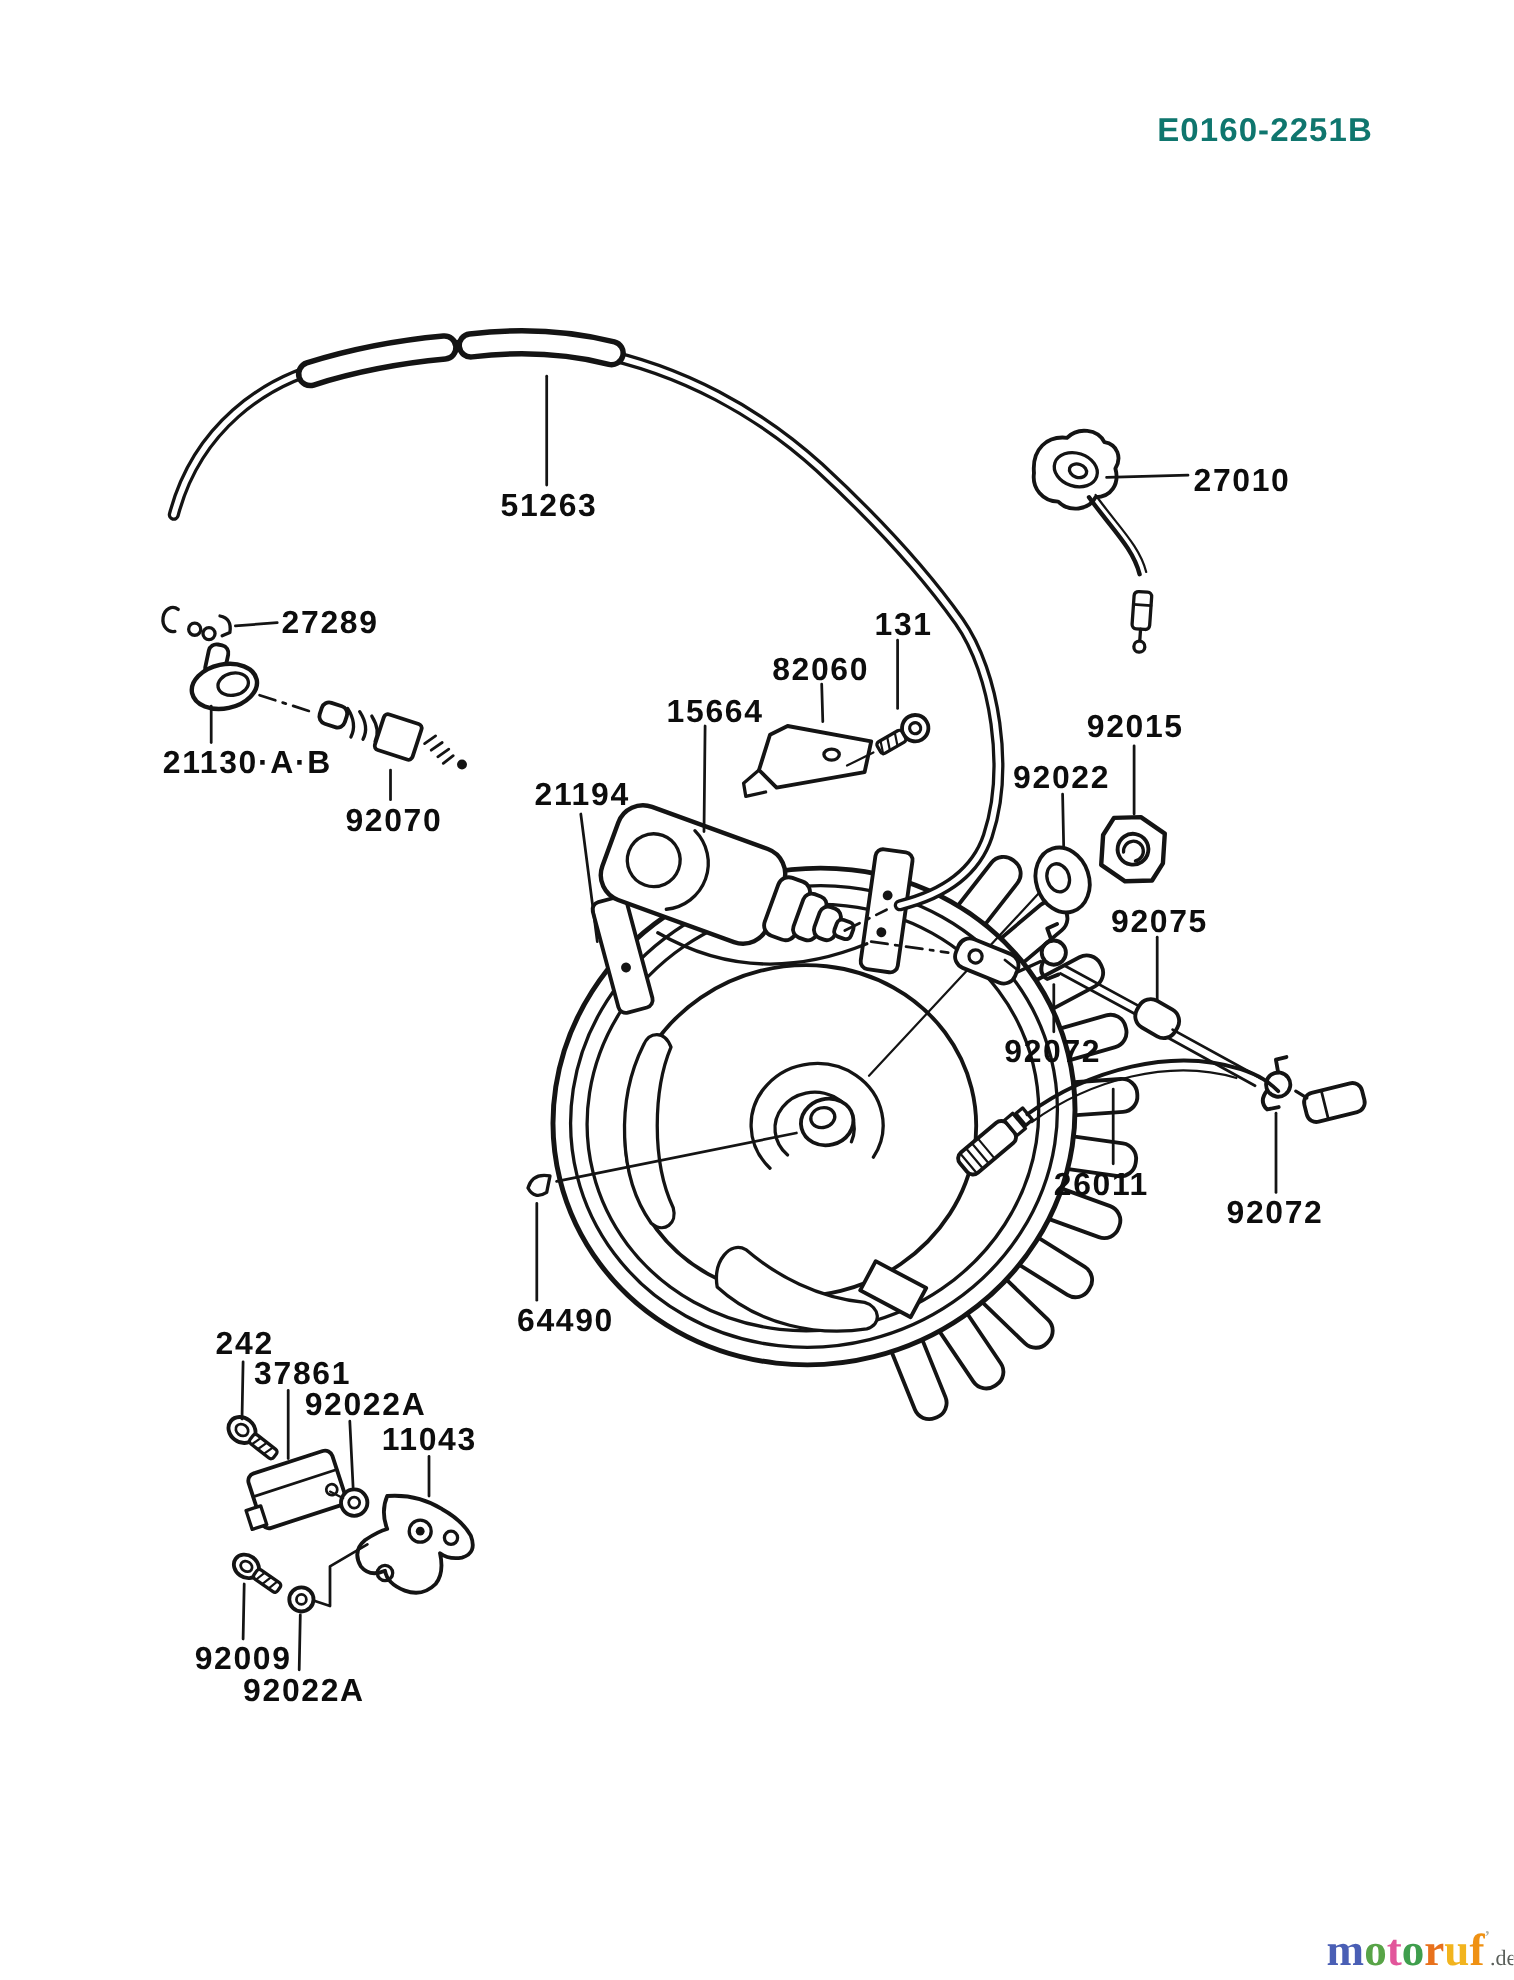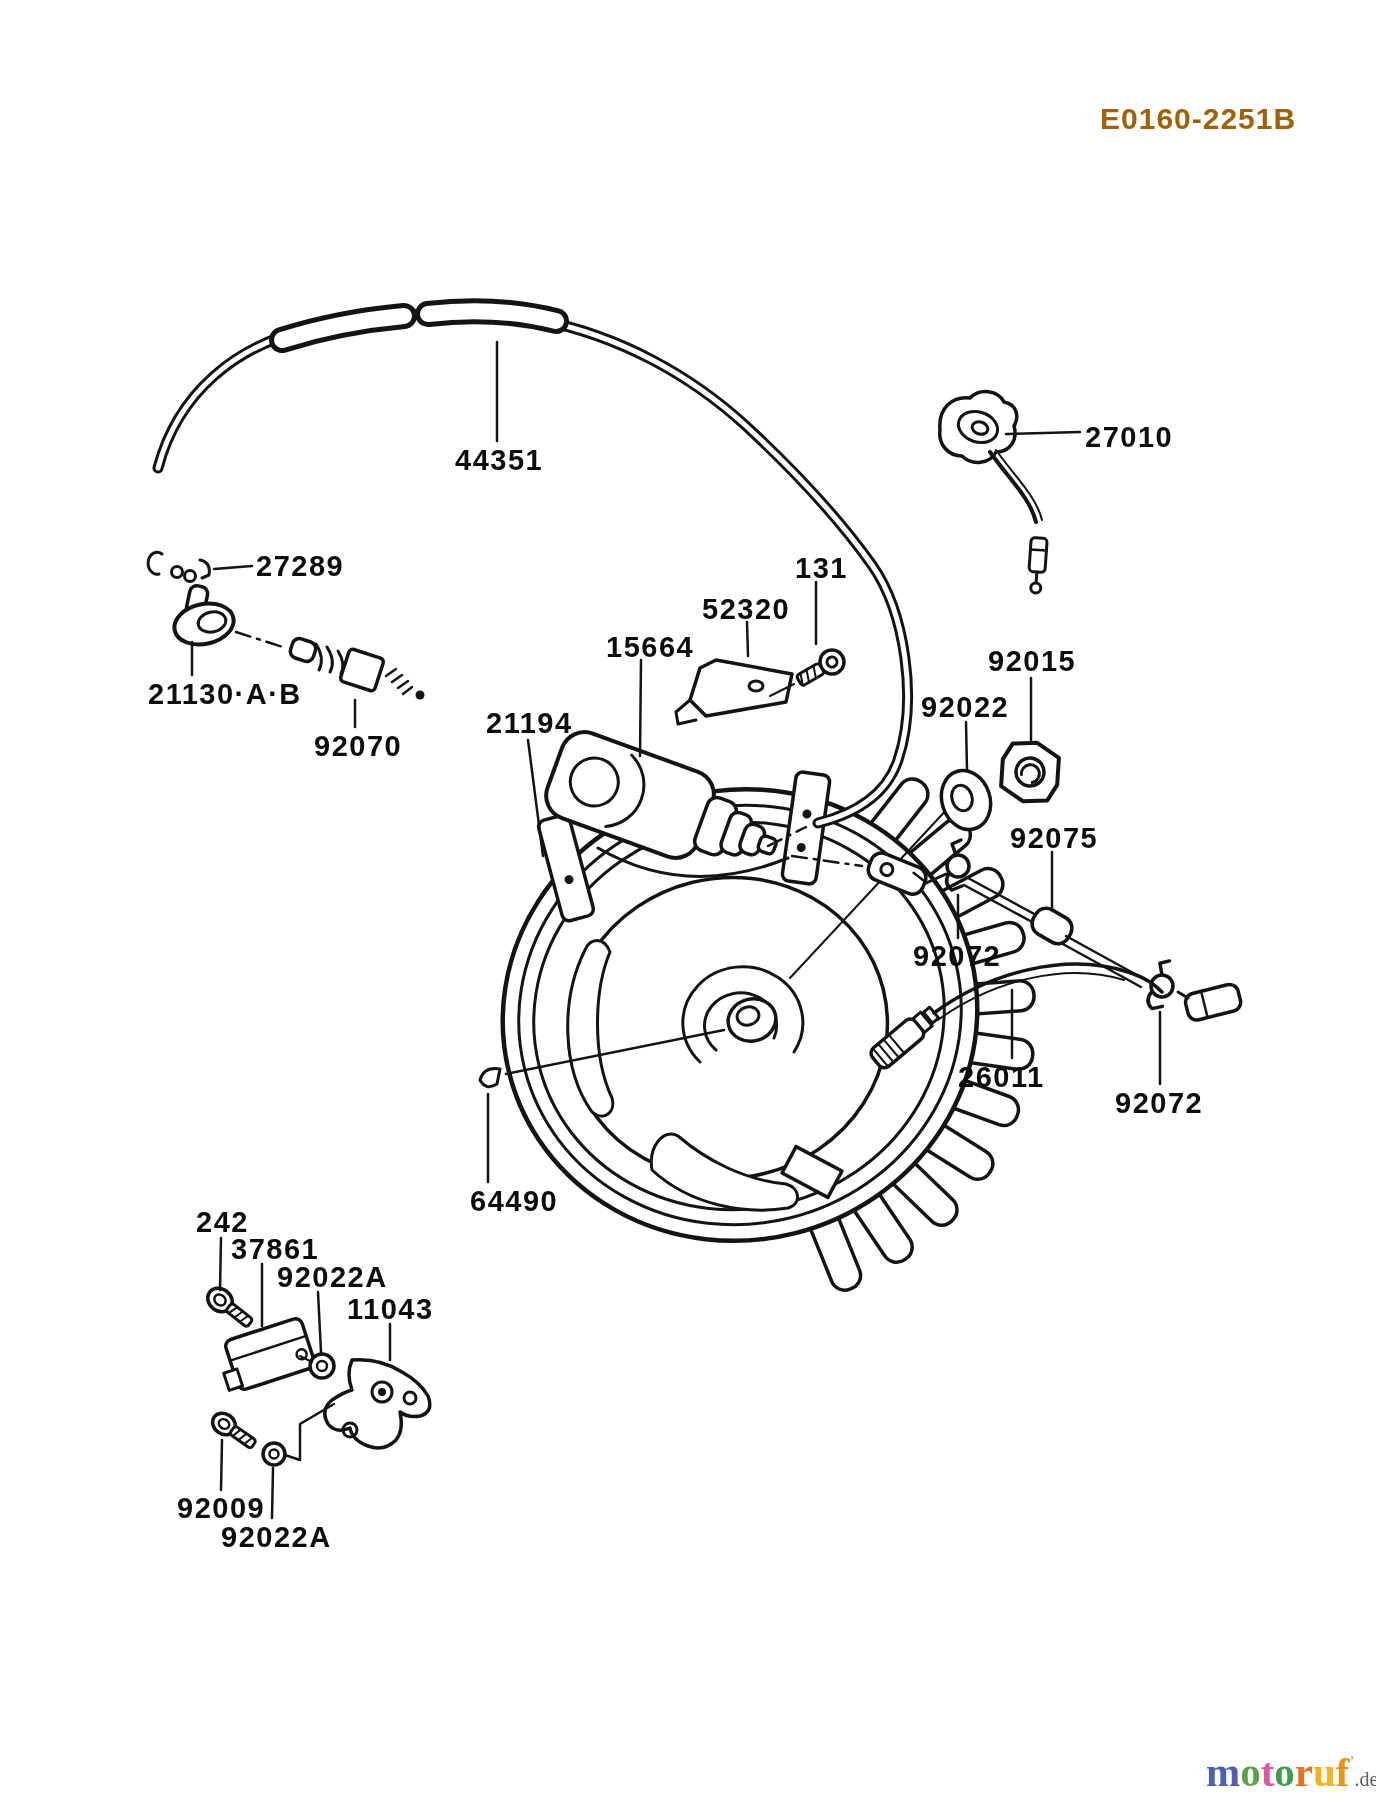--- a/index.html
+++ b/index.html
@@ -1,22 +1,22 @@
 <!DOCTYPE html>
 <html><head>
 <meta charset="utf-8">
 <style>
   html,body{margin:0;padding:0;background:#fff;}
   .page{position:relative;width:1376px;height:1800px;background:#ffffff;overflow:hidden;
         font-family:"Liberation Sans",sans-serif;}
   .art{position:absolute;left:0;top:0;}
   .lbl{position:absolute;font:700 29px/1.05 "Liberation Sans",sans-serif;
        letter-spacing:1.5px;color:#0d0d0d;white-space:nowrap;}
-  .code{position:absolute;left:1100px;top:104px;font:700 30px/1 "Liberation Sans",sans-serif;
-        letter-spacing:1px;color:#a16207;}
+  .code{position:absolute;left:1052px;top:104px;font:700 30px/1 "Liberation Sans",sans-serif;
+        letter-spacing:1px;color:#0f766e;}
   .wm{position:absolute;left:1206px;top:1752px;display:flex;align-items:baseline;
       font-family:"Liberation Serif",serif;font-weight:700;}
   .wm span{font-size:41px;line-height:1;}
   .wm .tick{font-size:15px;align-self:flex-start;margin-top:2px;}
   .wm .suffix{font-size:20px;font-weight:400;}
   svg{stroke:#141414;fill:none;stroke-linecap:round;stroke-linejoin:round;}
   .s2{stroke-width:2}.s25{stroke-width:2.5}.s3{stroke-width:3}.s35{stroke-width:3.5}
   .s4{stroke-width:4}.s45{stroke-width:4.5}
   .w{fill:#ffffff}.blk{fill:#141414;stroke:none}
   .tube{stroke-width:11}.tubein{stroke:#ffffff;stroke-width:5}
@@ -320,25 +320,25 @@
     <line x1="262" y1="1264" x2="262" y2="1326"></line>
     <line x1="318" y1="1292" x2="321" y2="1352"></line>
     <line x1="390" y1="1324" x2="390" y2="1360"></line>
     <line x1="222" y1="1440" x2="221" y2="1490"></line>
     <line x1="273" y1="1468" x2="272" y2="1518"></line>
   </g>
 </svg>
 
   <div class="code">E0160-2251B</div>
 
-  <div class="lbl" style="left:455px;top:445px">44351</div>
+  <div class="lbl" style="left:455px;top:445px">51263</div>
   <div class="lbl" style="left:1085px;top:422px">27010</div>
   <div class="lbl" style="left:256px;top:551px">27289</div>
   <div class="lbl" style="left:795px;top:553px">131</div>
-  <div class="lbl" style="left:702px;top:594px">52320</div>
+  <div class="lbl" style="left:702px;top:594px">82060</div>
   <div class="lbl" style="left:606px;top:632px">15664</div>
   <div class="lbl" style="left:988px;top:646px">92015</div>
   <div class="lbl" style="left:921px;top:692px">92022</div>
   <div class="lbl" style="left:148px;top:679px">21130·A·B</div>
   <div class="lbl" style="left:314px;top:731px">92070</div>
   <div class="lbl" style="left:486px;top:708px">21194</div>
   <div class="lbl" style="left:1010px;top:823px">92075</div>
   <div class="lbl" style="left:913px;top:941px">92072</div>
   <div class="lbl" style="left:958px;top:1062px">26011</div>
   <div class="lbl" style="left:1115px;top:1088px">92072</div>

